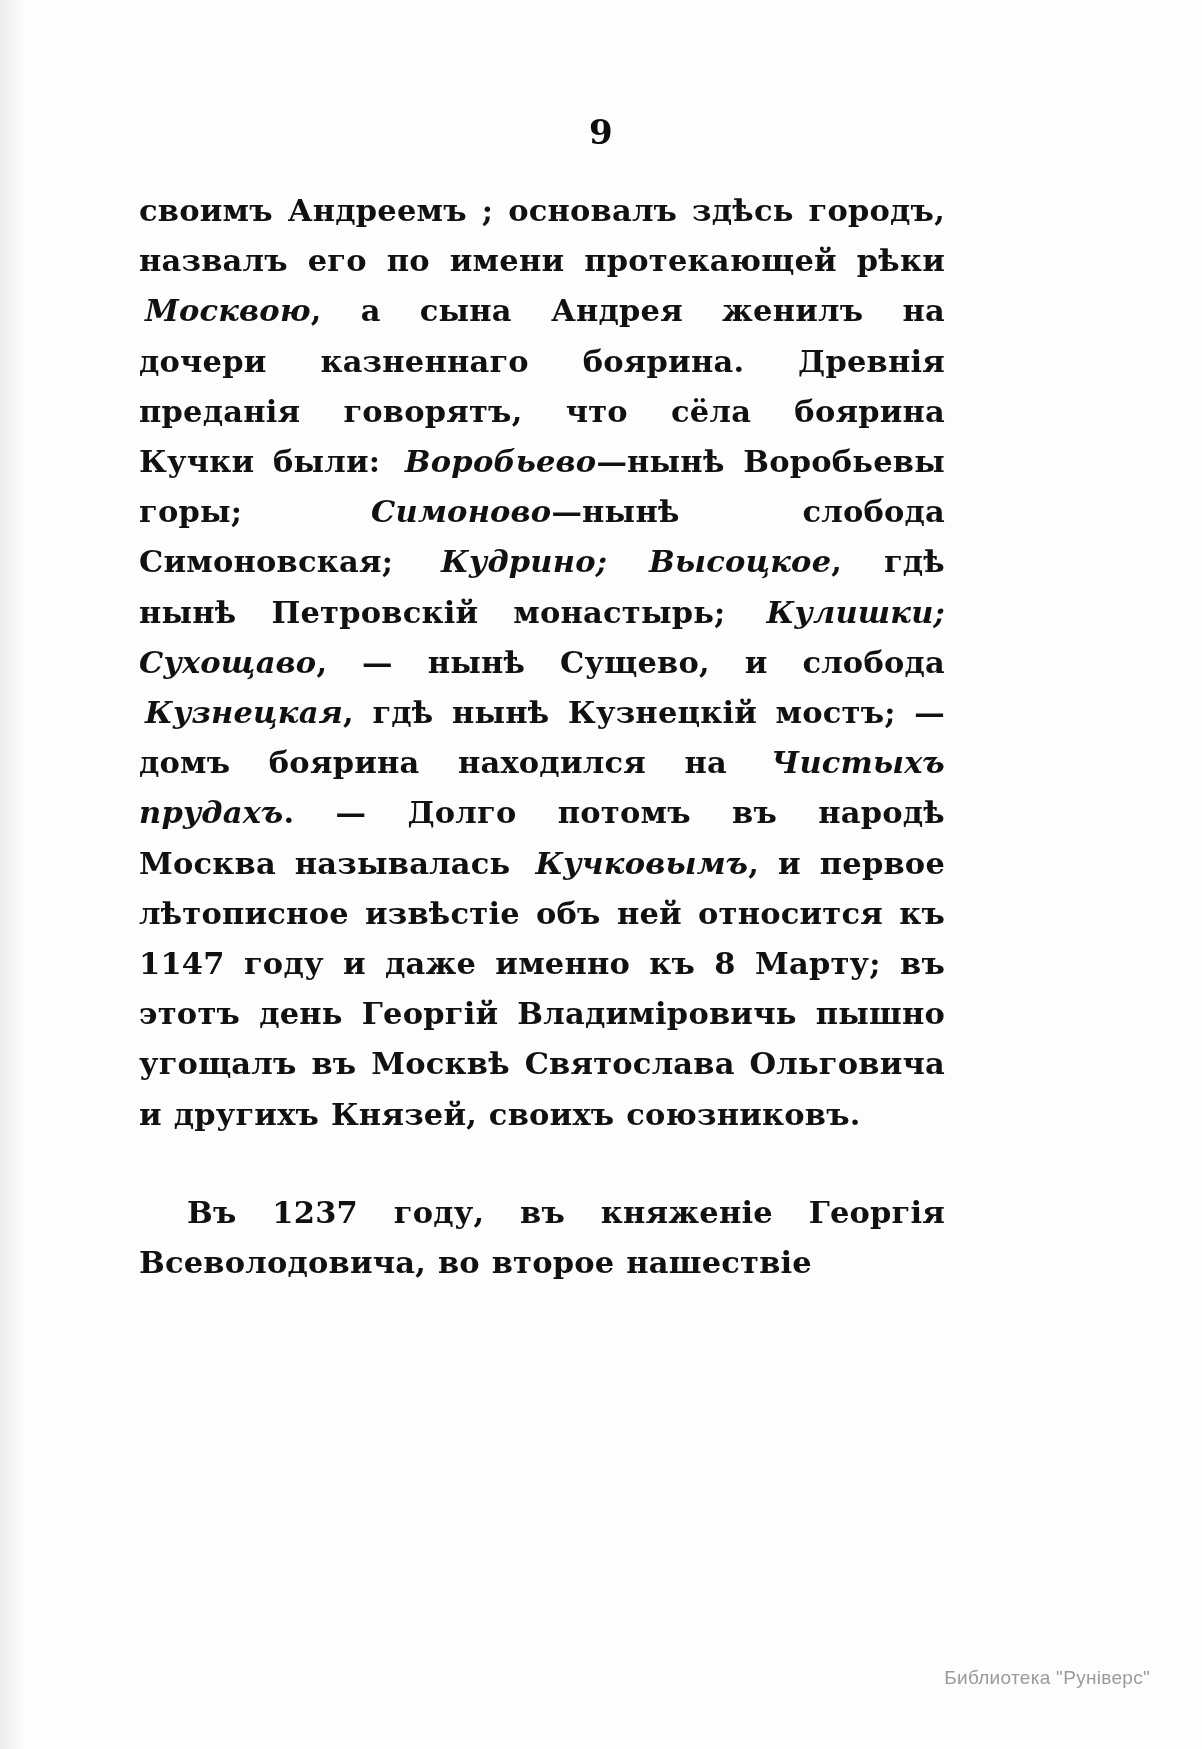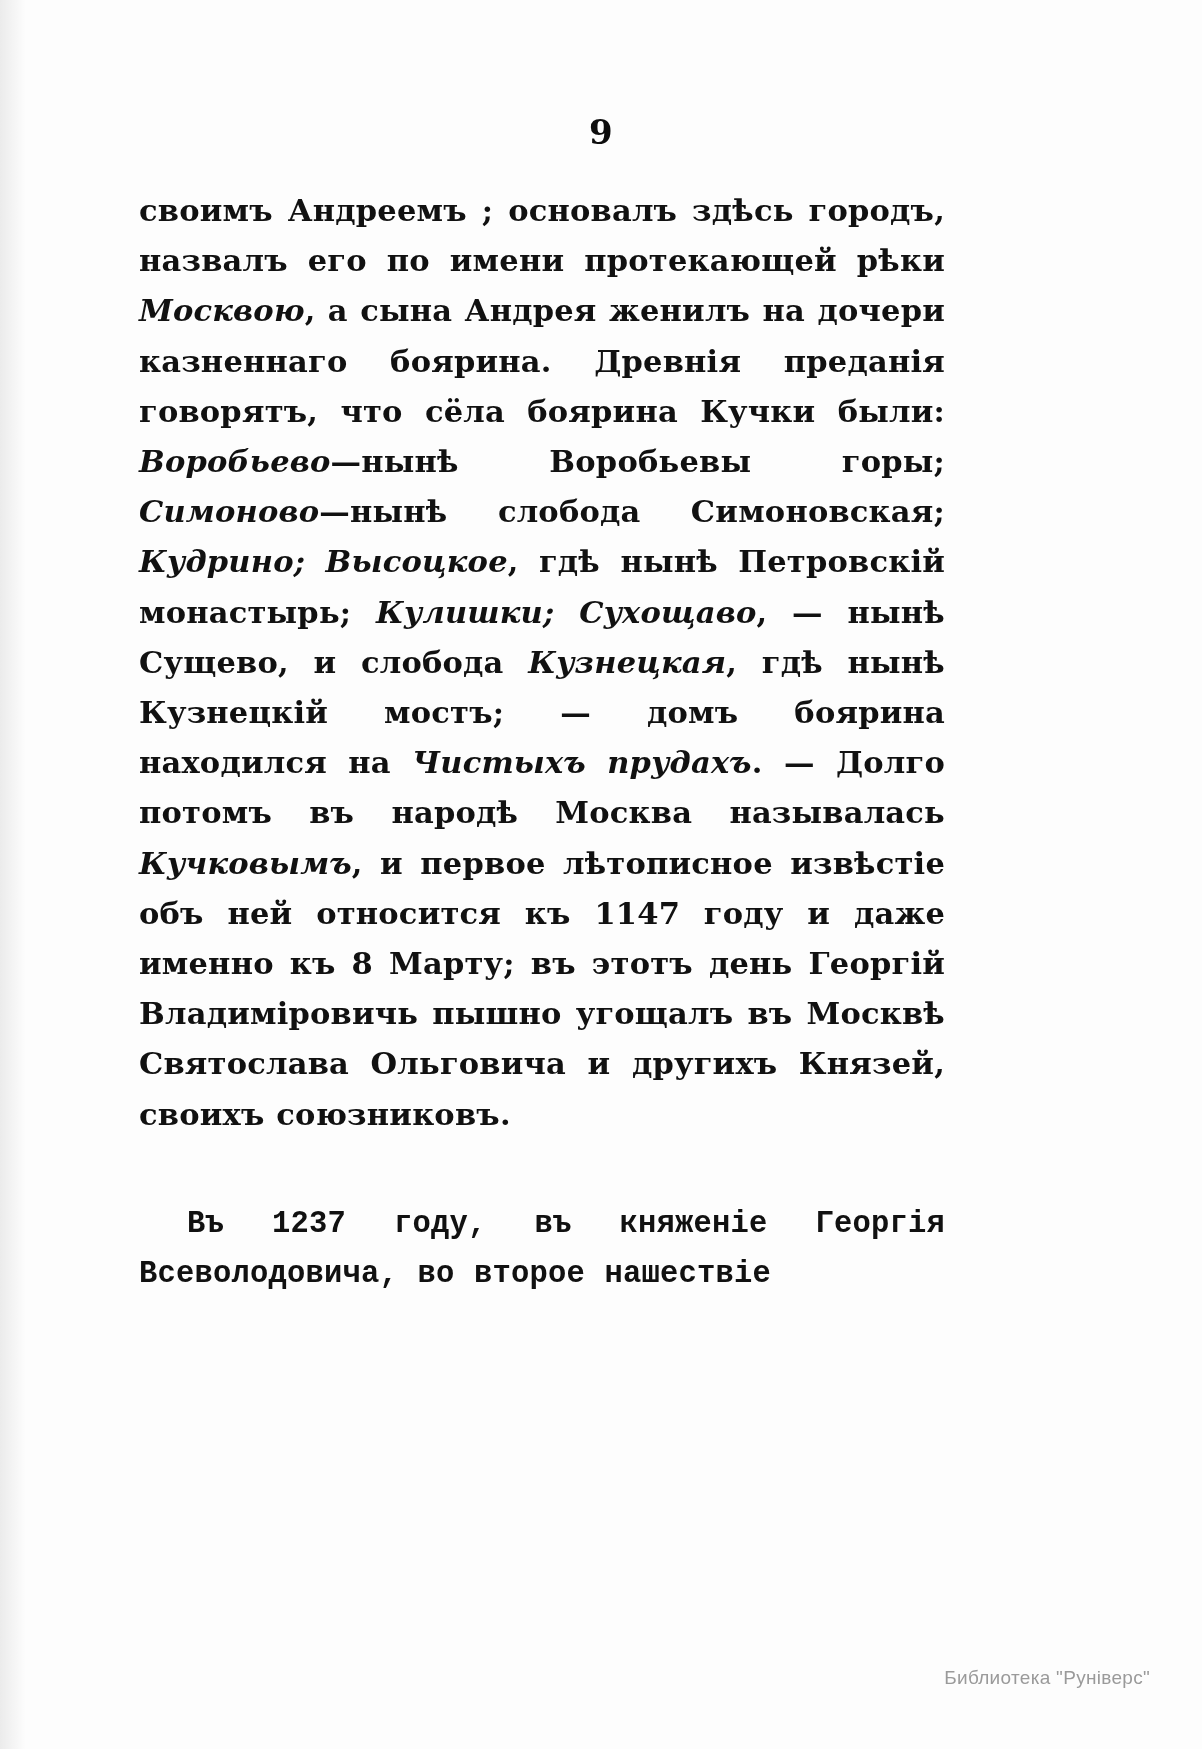--- a/index.html
+++ b/index.html
@@ -43,27 +43,27 @@
     text-align: justify;
     text-justify: inter-word;
     letter-spacing: 0.2px;
     word-spacing: 1px;
     -webkit-hyphens: manual;
     hyphens: manual;
   }
   p.para .ital {
     font-style: italic;
     font-weight: bold;
+    margin-left: 6px;
   }
   p.indent {
     text-indent: 48px;
   }
   p.gap-before {
-    margin-top: 60px;
-    font-family: Liberation Mono, monospace;
+    margin-top: 48px;
   }
   
   .library-mark {
     position: absolute;
     right: 52px;
     bottom: 60px;
     font-family: "Liberation Sans", sans-serif;
     font-size: 19px;
     color: #9a9a9a;
     letter-spacing: 0.3px;

